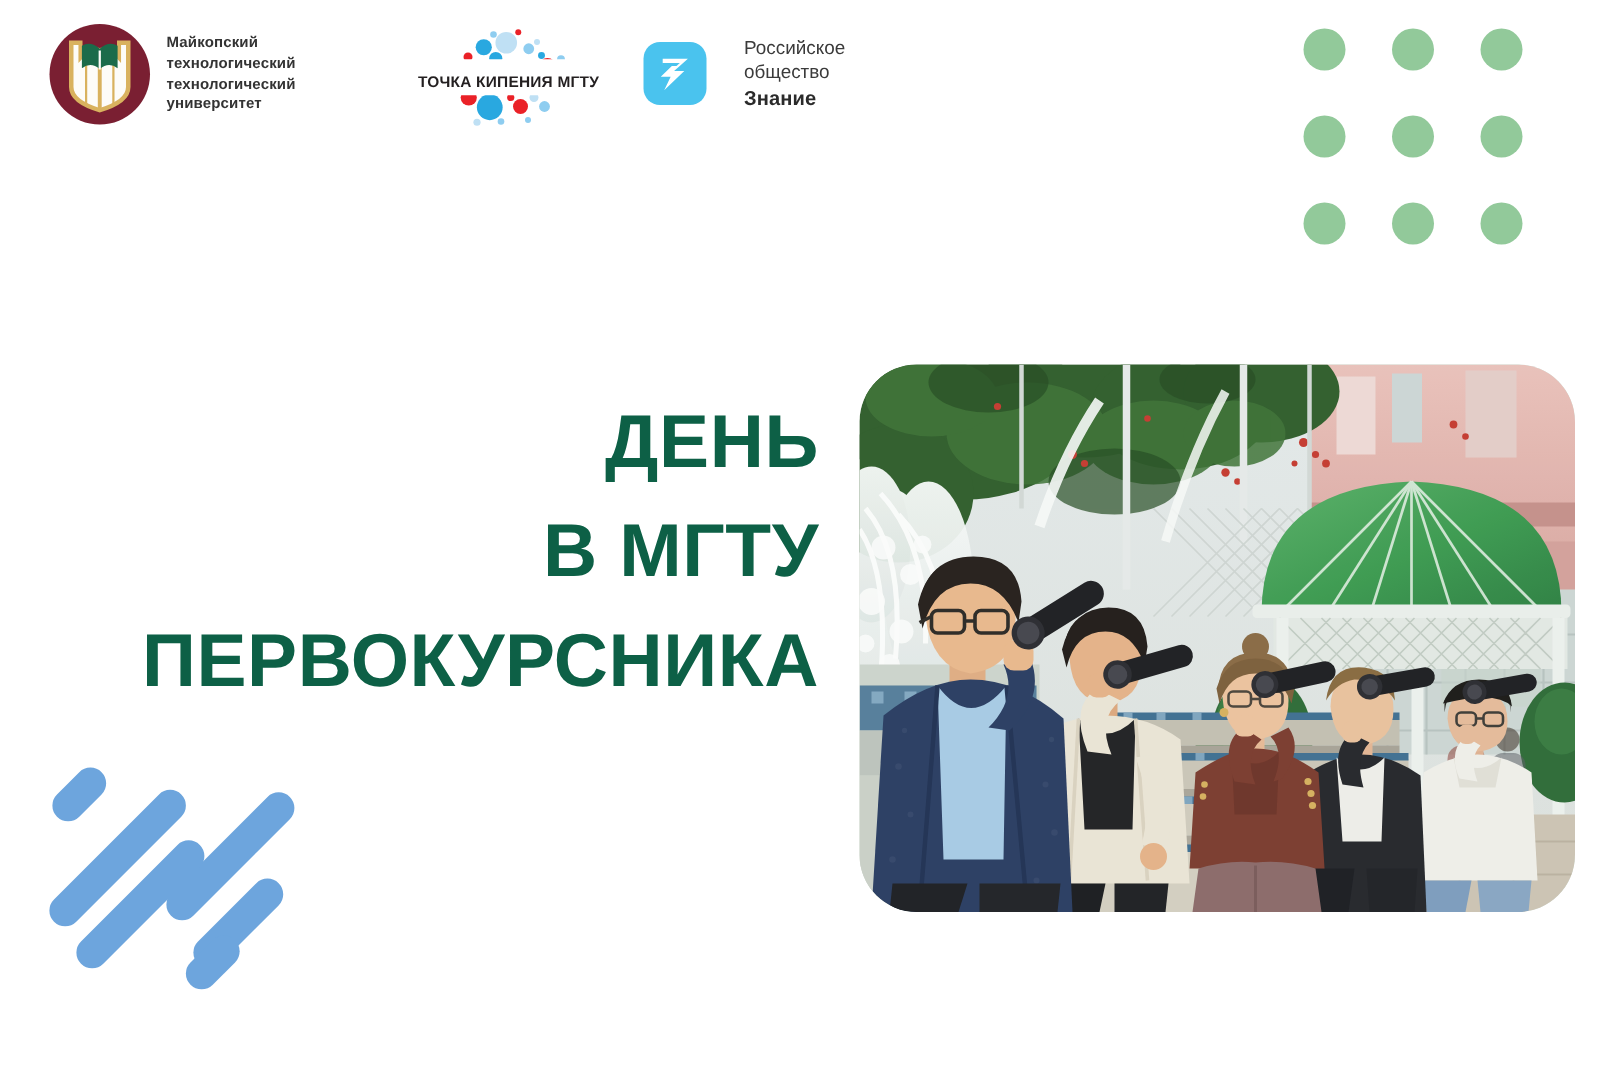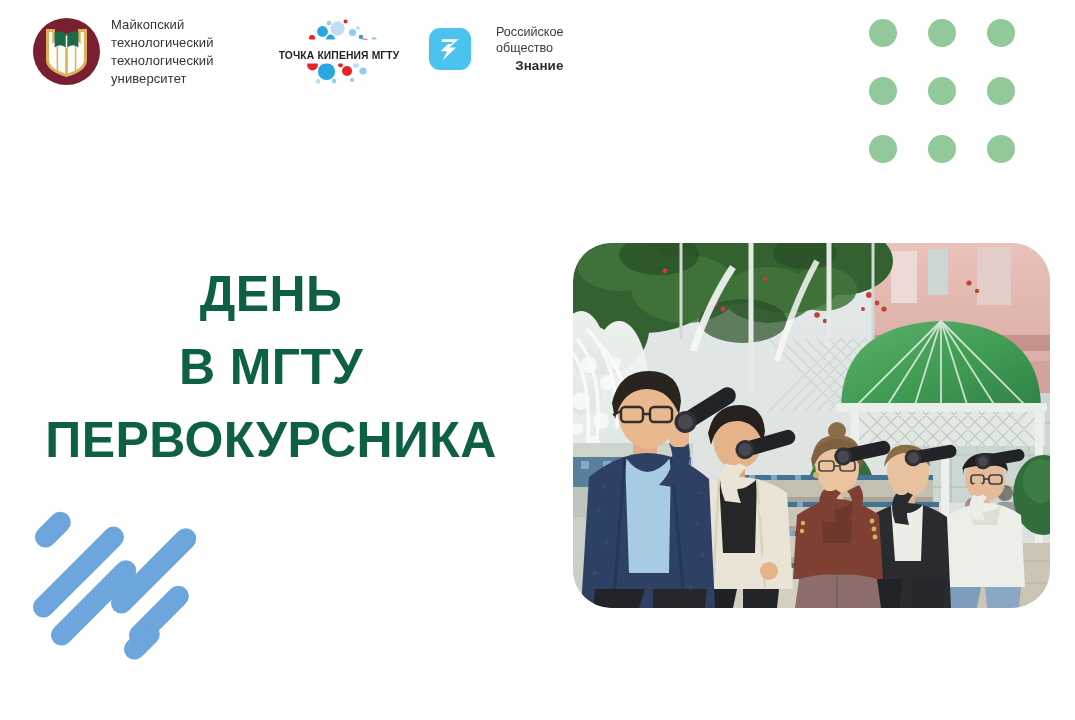--- a/index.html
+++ b/index.html
@@ -48,22 +48,22 @@
     overflow: hidden;
   }
   .crest .shield {
     position: absolute;
     left: 11px;
     top: 8px;
     width: 45px;
     height: 52px;
   }
   .mgtu-text {
-    font-size: 13px;
-    font-weight: normal;
+    font-size: 10px;
+    font-weight: bold;
     line-height: 1.38;
     color: #333333;
     letter-spacing: 0.1px;
     white-space: nowrap;
   }
 
   
   .logo-boiling {
     position: absolute;
     left: 264px;
@@ -117,21 +117,20 @@
     font-size: 12.6px;
     line-height: 1.31;
     color: #3b3b3b;
     white-space: nowrap;
   }
   .znanie-text .bold {
     font-weight: bold;
     color: #2b2b2b;
     font-size: 13.4px;
     letter-spacing: 0.1px;
-    text-align: right;
   }
 
   
   .dot-grid {
     position: absolute;
     left: 869px;
     top: 19px;
     display: grid;
     grid-template-columns: repeat(3, 28px);
     grid-template-rows: repeat(3, 28px);
@@ -142,24 +141,24 @@
     display: block;
     width: 28px;
     height: 28px;
     border-radius: 50%;
     background: #92c99a;
   }
 
   
   .title-block {
     position: absolute;
-    left: 16px;
+    left: 36px;
     top: 258px;
     width: 510px;
-    text-align: center;
+    text-align: right;
   }
   .title-block .line {
     font-size: 50px;
     font-weight: bold;
     color: #0d6046;
     line-height: 1.46;
     letter-spacing: 0.4px;
     white-space: nowrap;
   }
 

